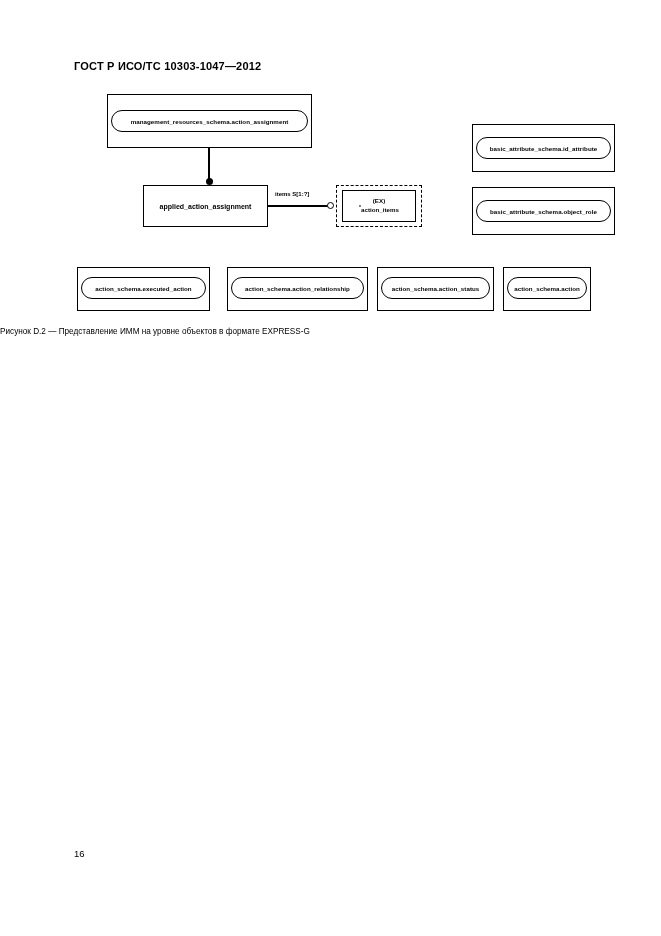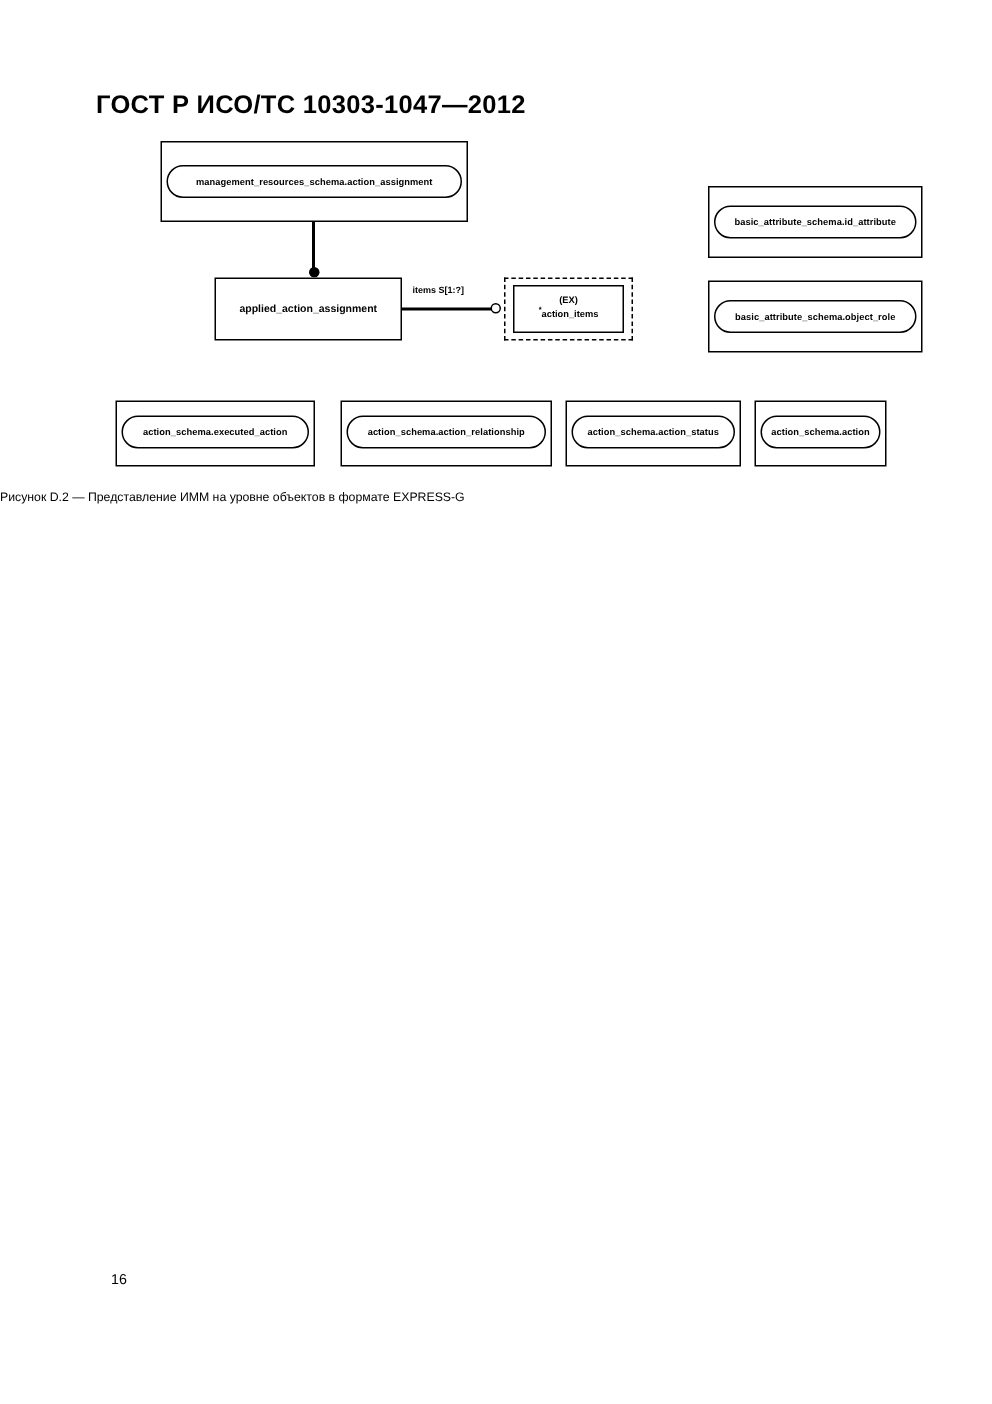--- a/index.html
+++ b/index.html
@@ -14,23 +14,23 @@
     position: relative;
     width: 661px;
     height: 936px;
     background: #ffffff;
     overflow: hidden;
   }
 
   
   .doc-header {
     position: absolute;
-    left: 64px;
+    left: 74px;
     top: 60px;
-    font-size: 17px;
+    font-size: 11px;
     font-weight: bold;
     letter-spacing: 0.2px;
     color: #000000;
     white-space: nowrap;
   }
 
   
   .figure {
     position: absolute;
     left: 0;

